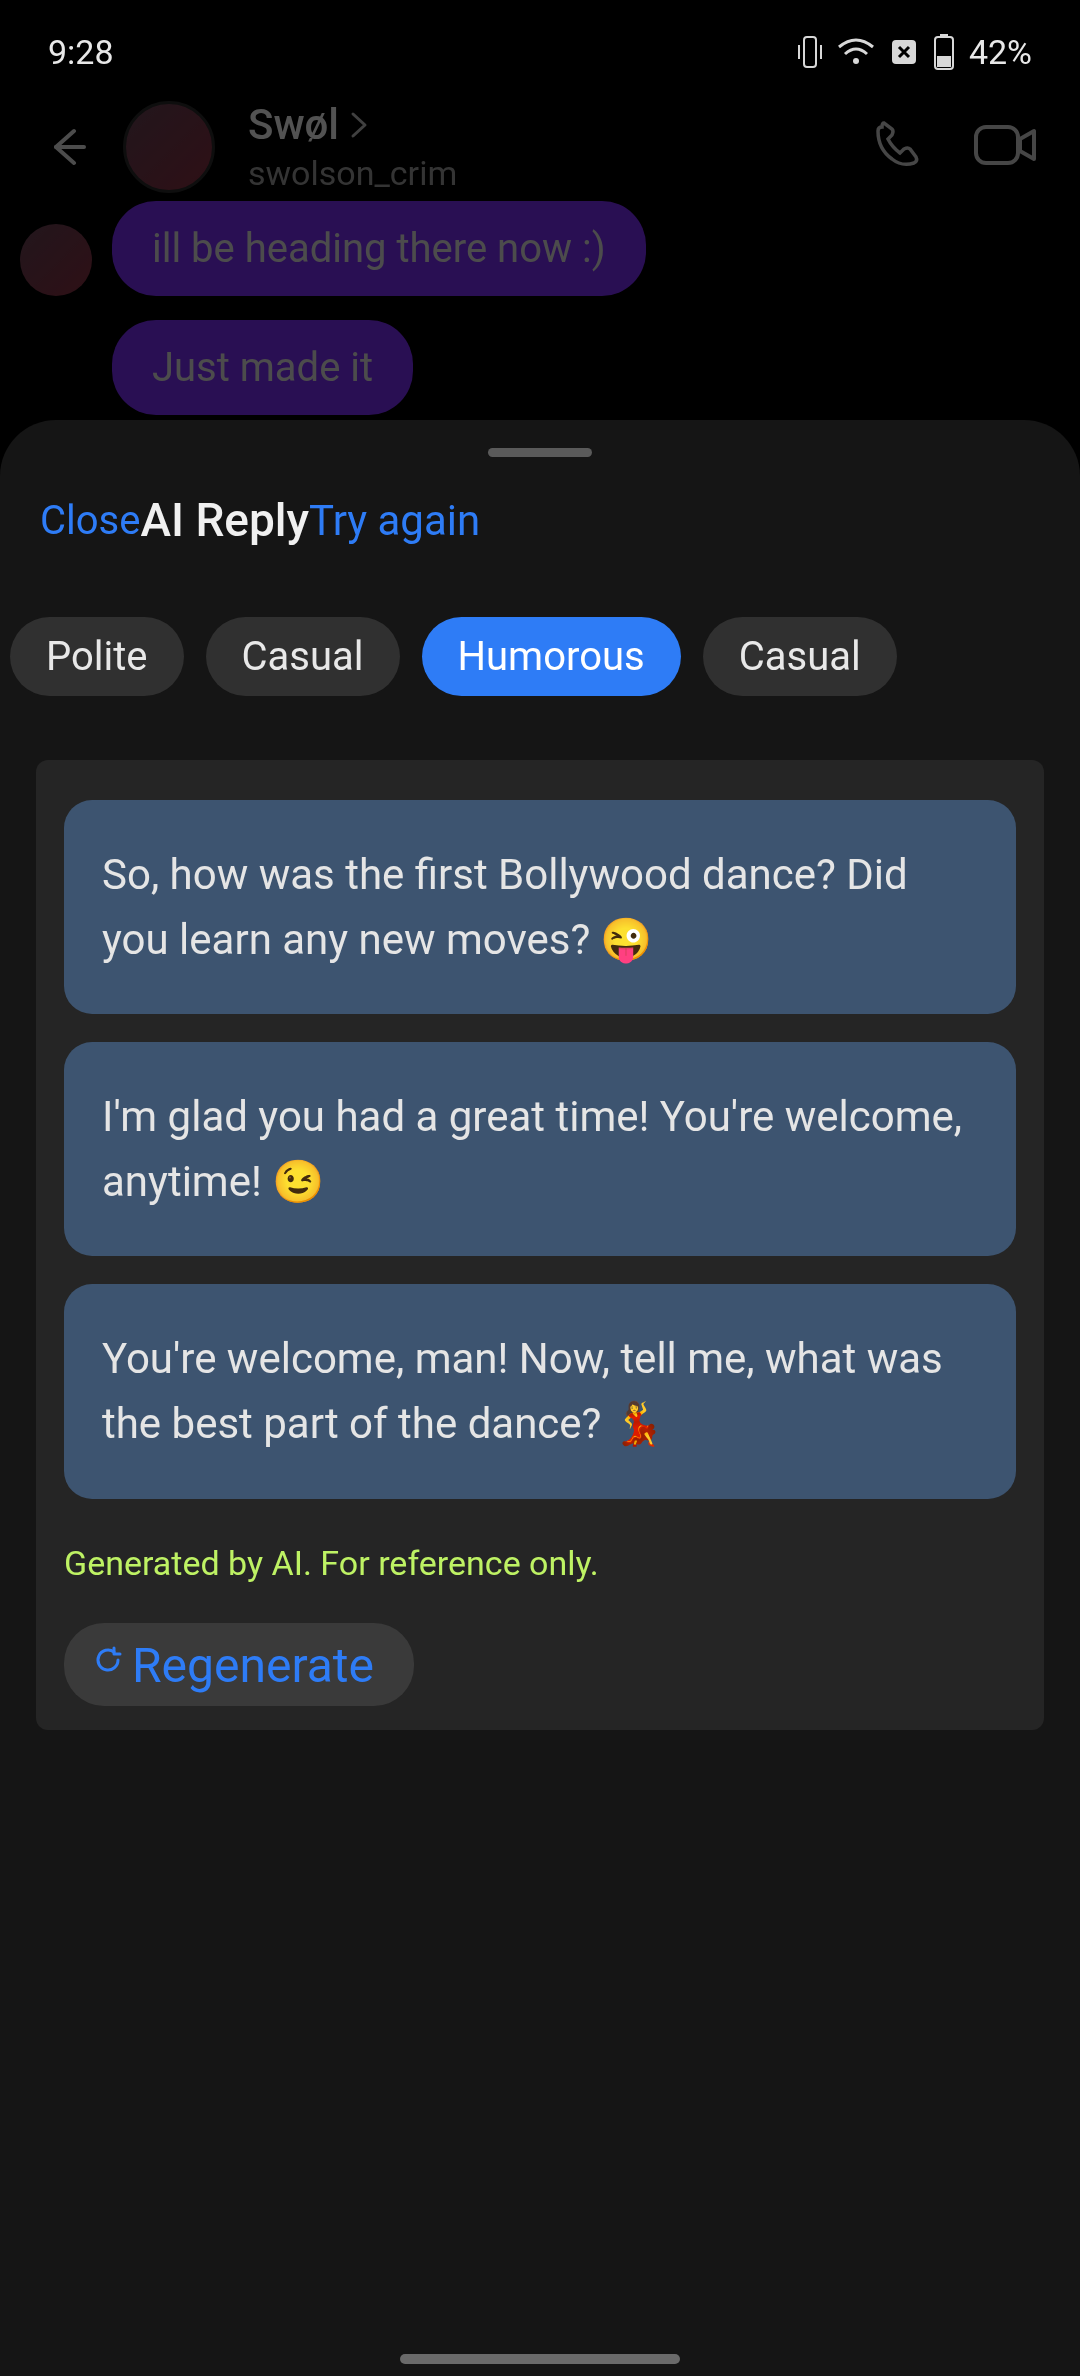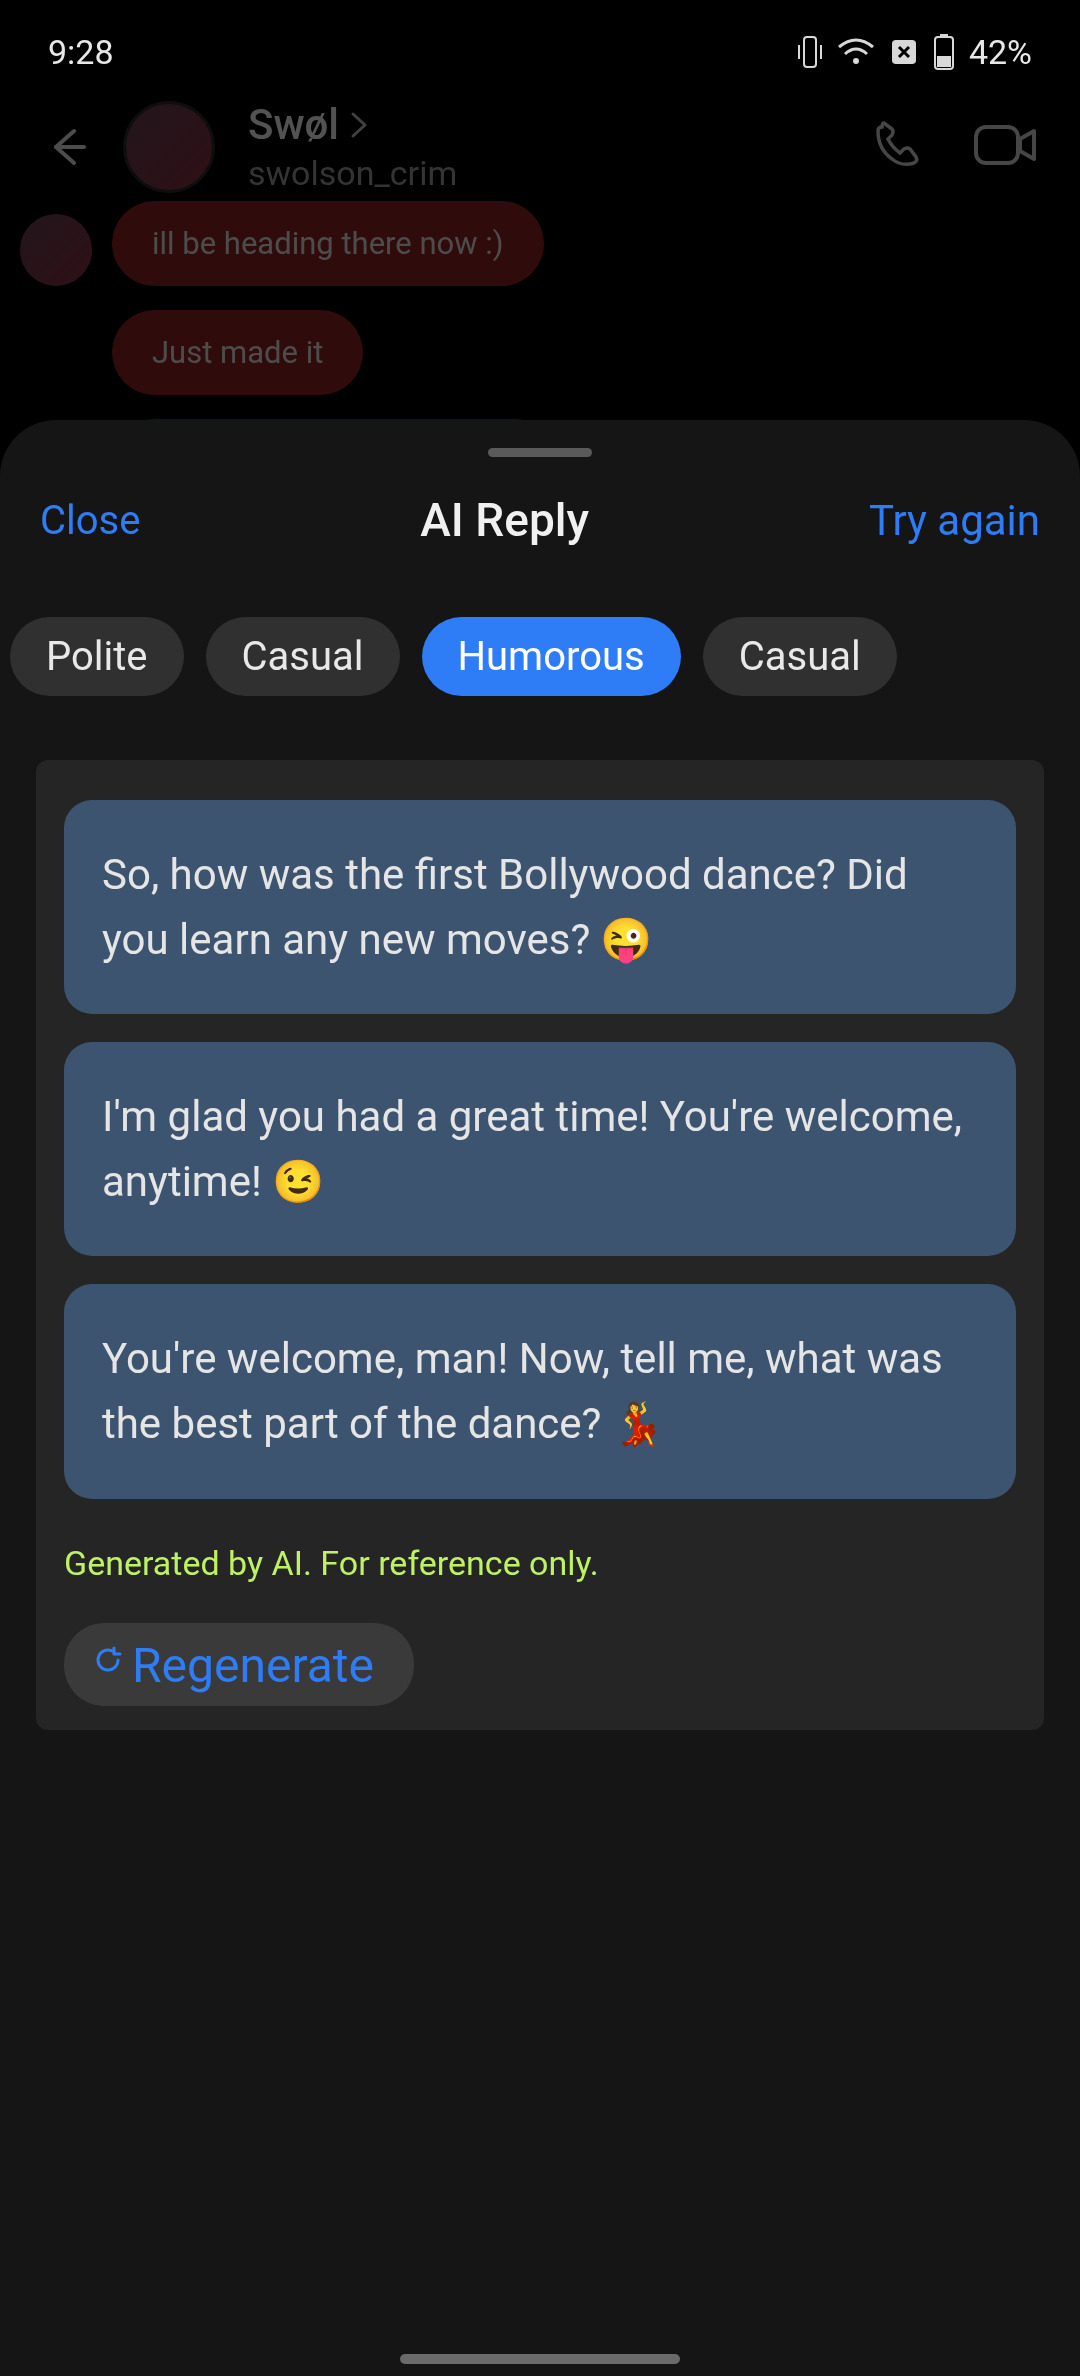--- a/index.html
+++ b/index.html
@@ -101,24 +101,24 @@
     height: 72px;
     border-radius: 50%;
     background: linear-gradient(135deg, #5a3a4a, #7a2a3a);
     flex-shrink: 0;
     visibility: hidden;
   }
   .msg-avatar.visible {
     visibility: visible;
   }
   .msg-bubble {
-    background: #7f1d1d;
+    background: #6d28d9;
     border-radius: 44px;
     padding: 24px 40px;
-    font-size: 31px;
+    font-size: 40px;
     color: #c8c8c8;
     max-width: 780px;
     text-align: center;
   }
   .msg-partial {
     margin-left: 96px;
     overflow: hidden;
     white-space: nowrap;
   }
   
@@ -136,21 +136,20 @@
   .sheet-handle {
     width: 104px;
     height: 9px;
     background: #5a5a5a;
     border-radius: 5px;
     margin: 0 auto 36px auto;
   }
   .sheet-header {
     display: flex;
     align-items: center;
-    justify-content: space-between;
     padding: 0 40px;
     margin-bottom: 70px;
   }
   .sheet-close {
     font-size: 40px;
     color: #2e7cf6;
   }
   .sheet-title {
     font-size: 46px;
     font-weight: 500;

